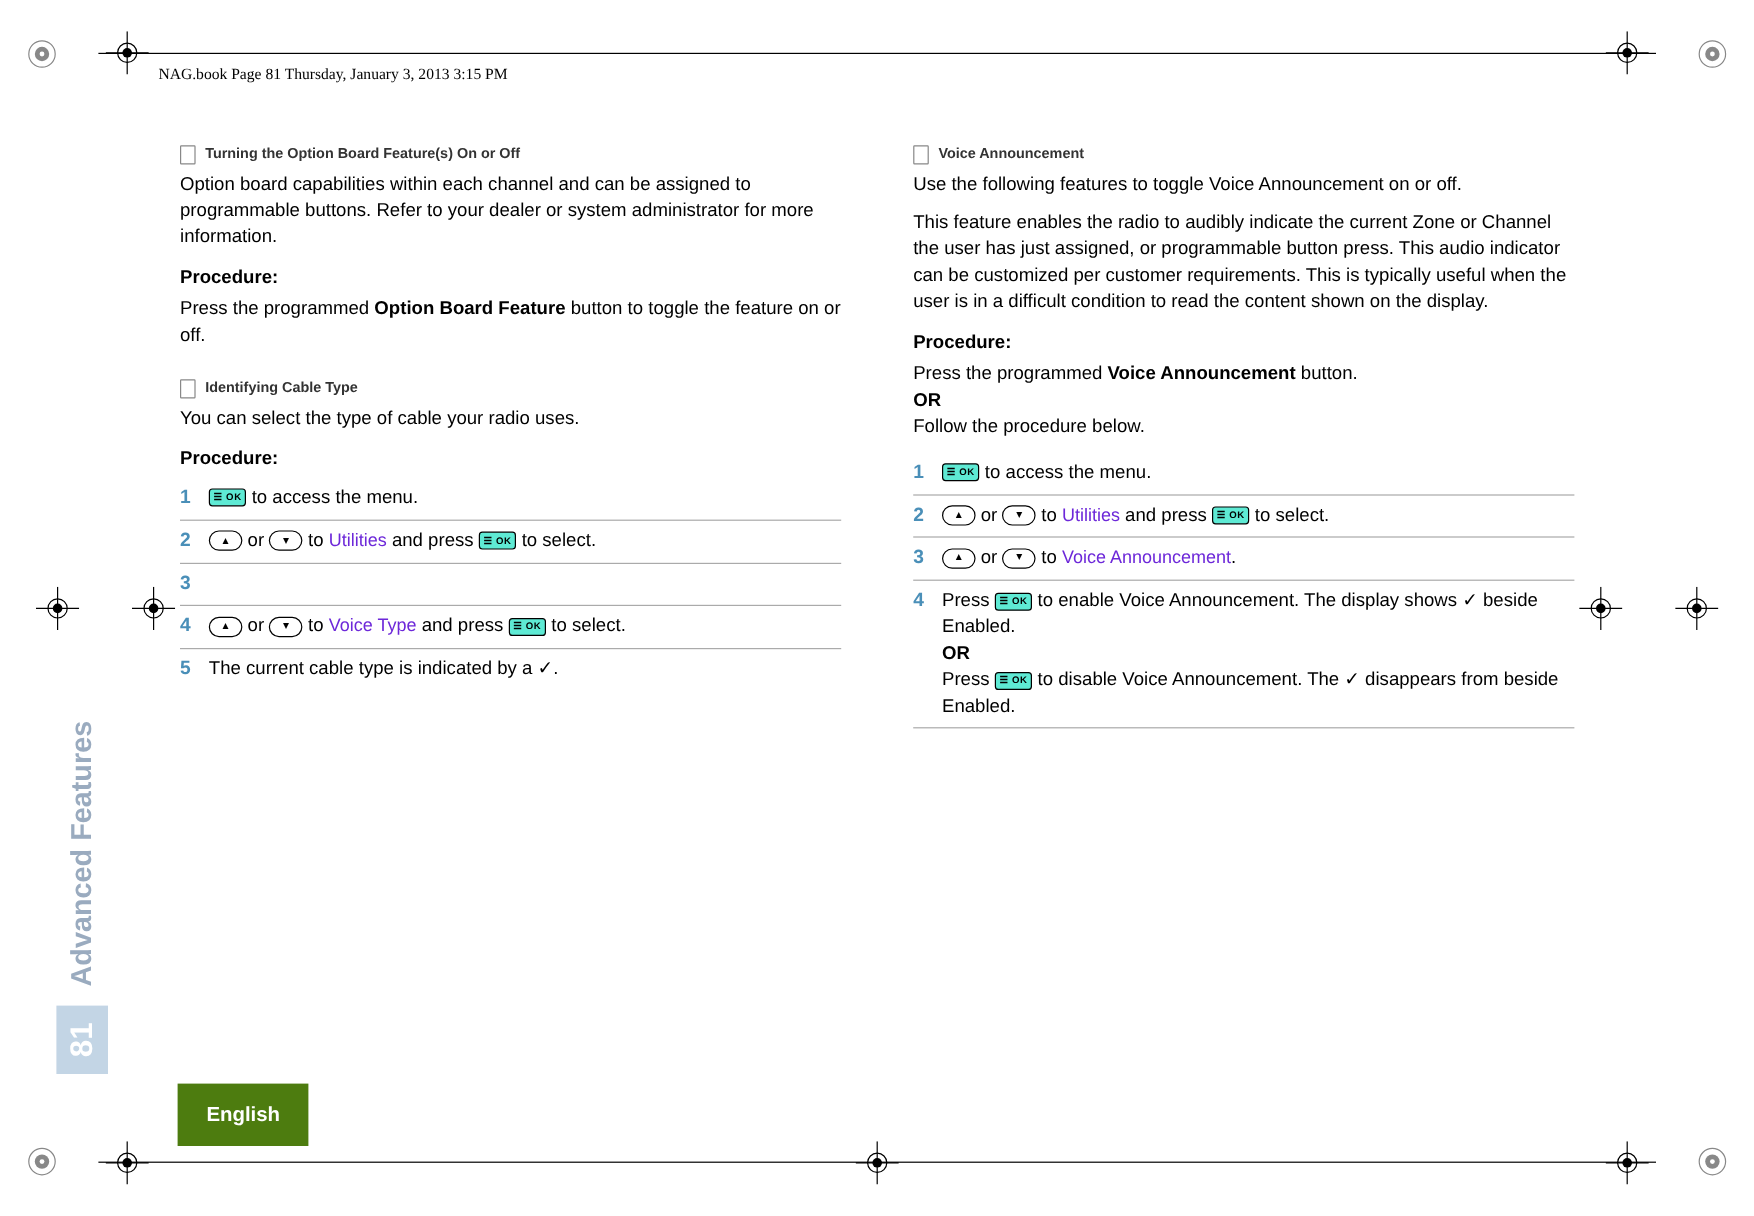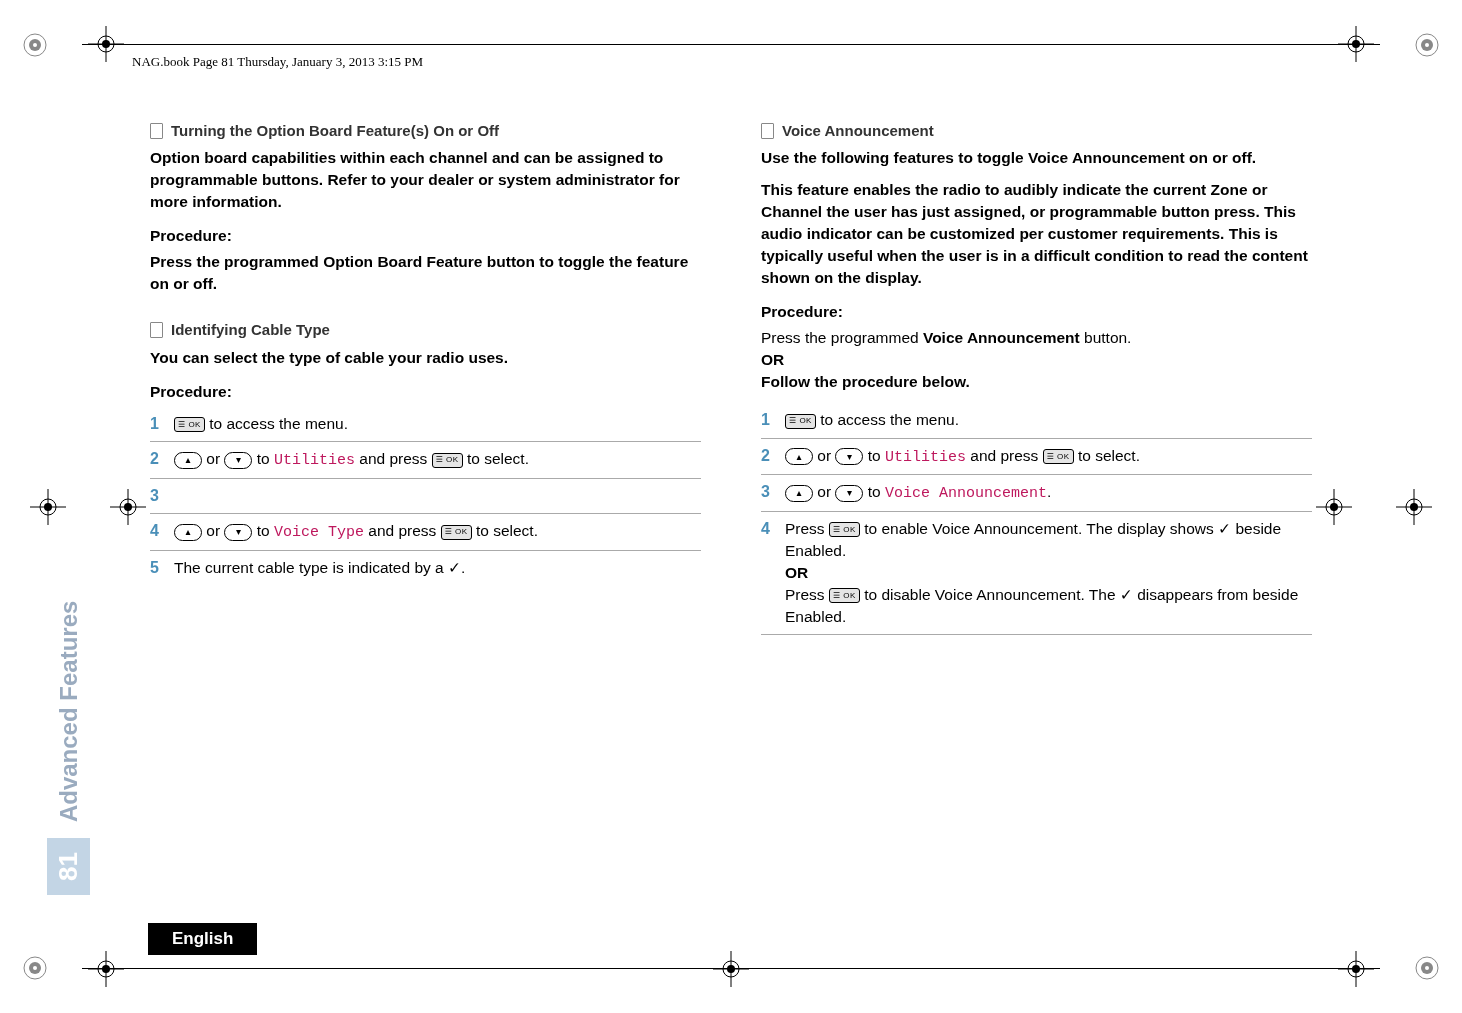--- a/index.html
+++ b/index.html
@@ -66,38 +66,38 @@
       gap: 60px;
     }
     
     .col {
       flex: 1;
       font-size: 15.5px;
       line-height: 1.42;
     }
     
     .heading {
-      font-size: 15px;
+      font-size: 12px;
       font-weight: bold;
       color: #333;
       margin-bottom: 6px;
       display: flex;
       align-items: center;
       gap: 8px;
     }
     .heading .page-icon {
       display: inline-block;
       width: 13px;
       height: 16px;
       border: 1px solid #888;
       border-radius: 1px;
       position: relative;
       flex-shrink: 0;
     }
-    .para { margin-bottom: 10px; font-weight: bold; }
+    .para { margin-bottom: 10px; }
     .proc-label { font-weight: bold; margin-bottom: 4px; margin-top: 12px; }
     
     .steps { list-style: none; }
     .step {
       display: flex;
       gap: 12px;
       padding: 6px 0;
       border-bottom: 1px solid #aaa;
       align-items: flex-start;
     }
@@ -114,41 +114,41 @@
     .btn-icon {
       display: inline-flex;
       align-items: center;
       justify-content: center;
       border: 1.5px solid #000;
       border-radius: 3px;
       height: 15px;
       min-width: 26px;
       padding: 0 3px;
       font-size: 8px;
-      font-weight: normal;
+      font-weight: bold;
       vertical-align: middle;
-      background: #e5e5e5;
+      background: #5eead4;
       letter-spacing: 0.5px;
       line-height: 1;
     }
     .arrow-icon {
       display: inline-flex;
       align-items: center;
       justify-content: center;
       border: 1.5px solid #000;
       border-radius: 10px;
       height: 17px;
       width: 28px;
       vertical-align: middle;
       background: #fff;
       font-size: 10px;
     }
     .mono {
-      font-family: Liberation Mono, monospace;
-      color: #be185d;
+      font-family: Liberation Sans, sans-serif;
+      color: #6d28d9;
       font-size: 15px;
     }
     .check { font-family: Arial; }
     
     
     .side-tab {
       position: absolute;
       left: 90px;
       bottom: 118px;
       transform: rotate(-90deg);
@@ -170,25 +170,25 @@
       font-size: 26px;
       padding: 6px 14px;
       margin-right: 6px;
     }
     
     
     .lang-tab {
       position: absolute;
       bottom: 58px;
       left: 148px;
-      background: #000000;
+      background: #4d7c0f;
       color: #fff;
       font-weight: bold;
       font-size: 17px;
-      padding: 6px 24px;
+      padding: 16px 24px;
     }
     
     .or-bold { font-weight: bold; }
   </style>
 </head>
 <body>
 
 <div class="crop-line-h top"></div>
 <div class="crop-line-h bottom"></div>
 

